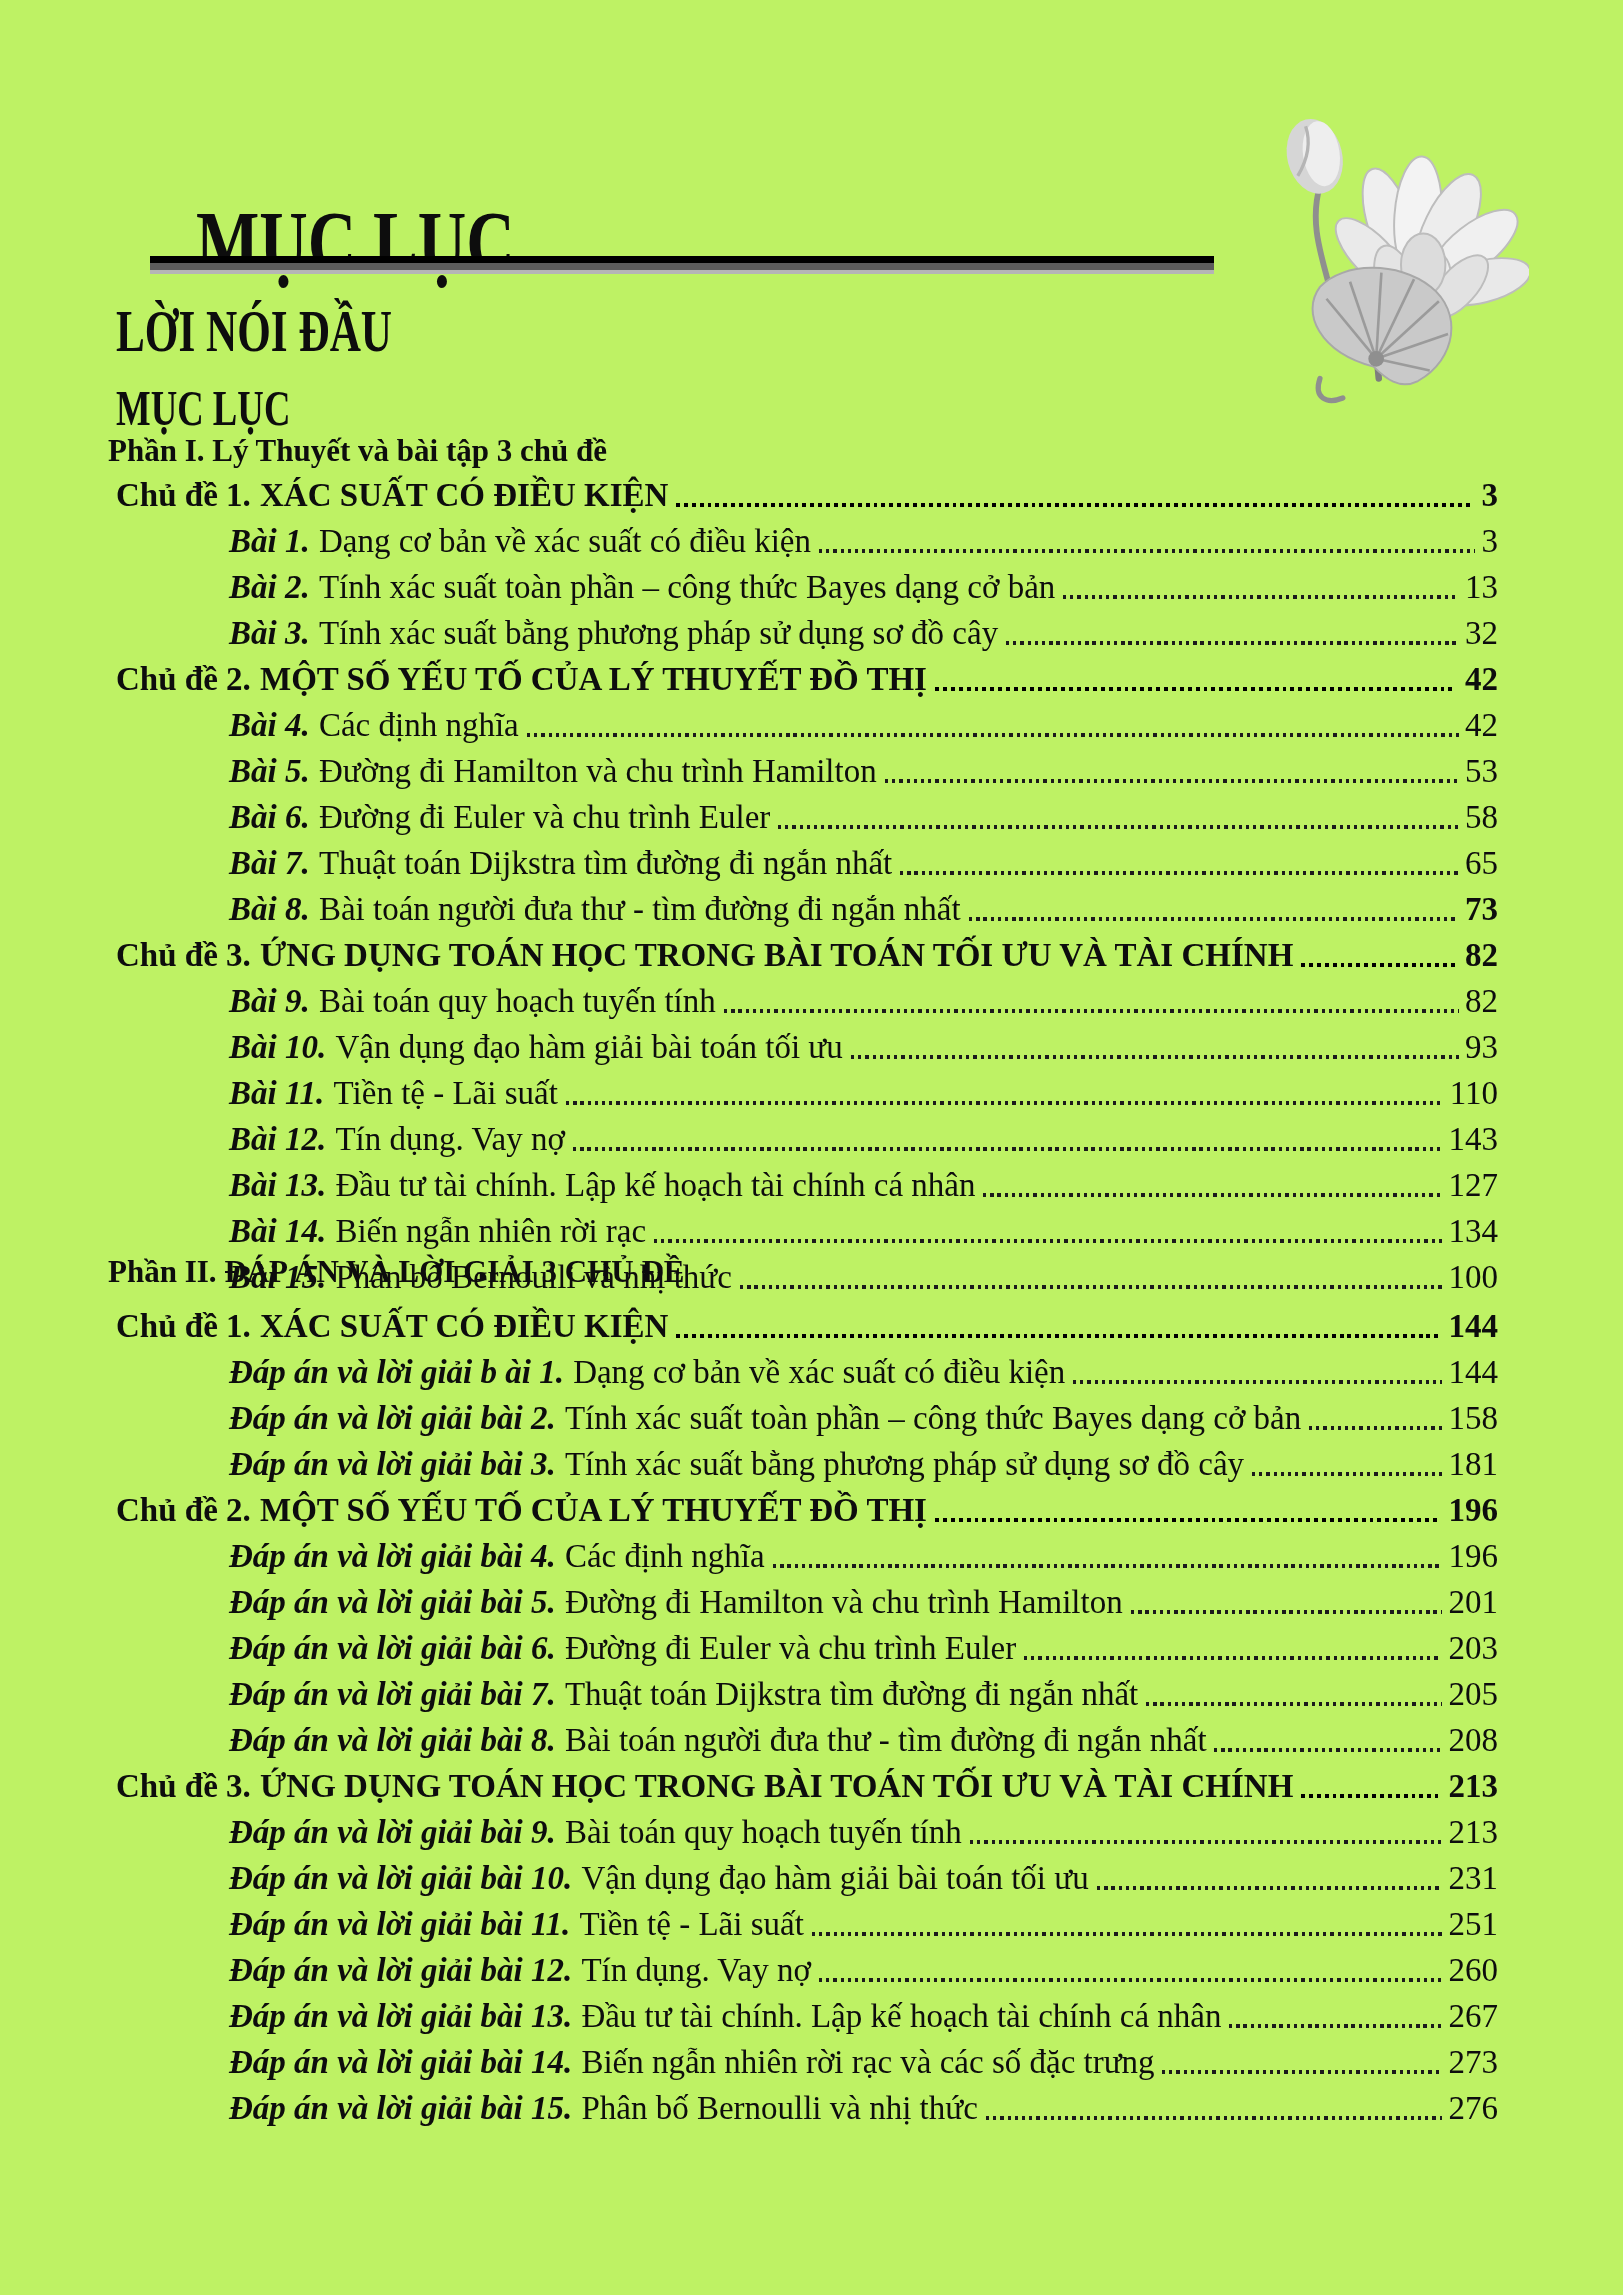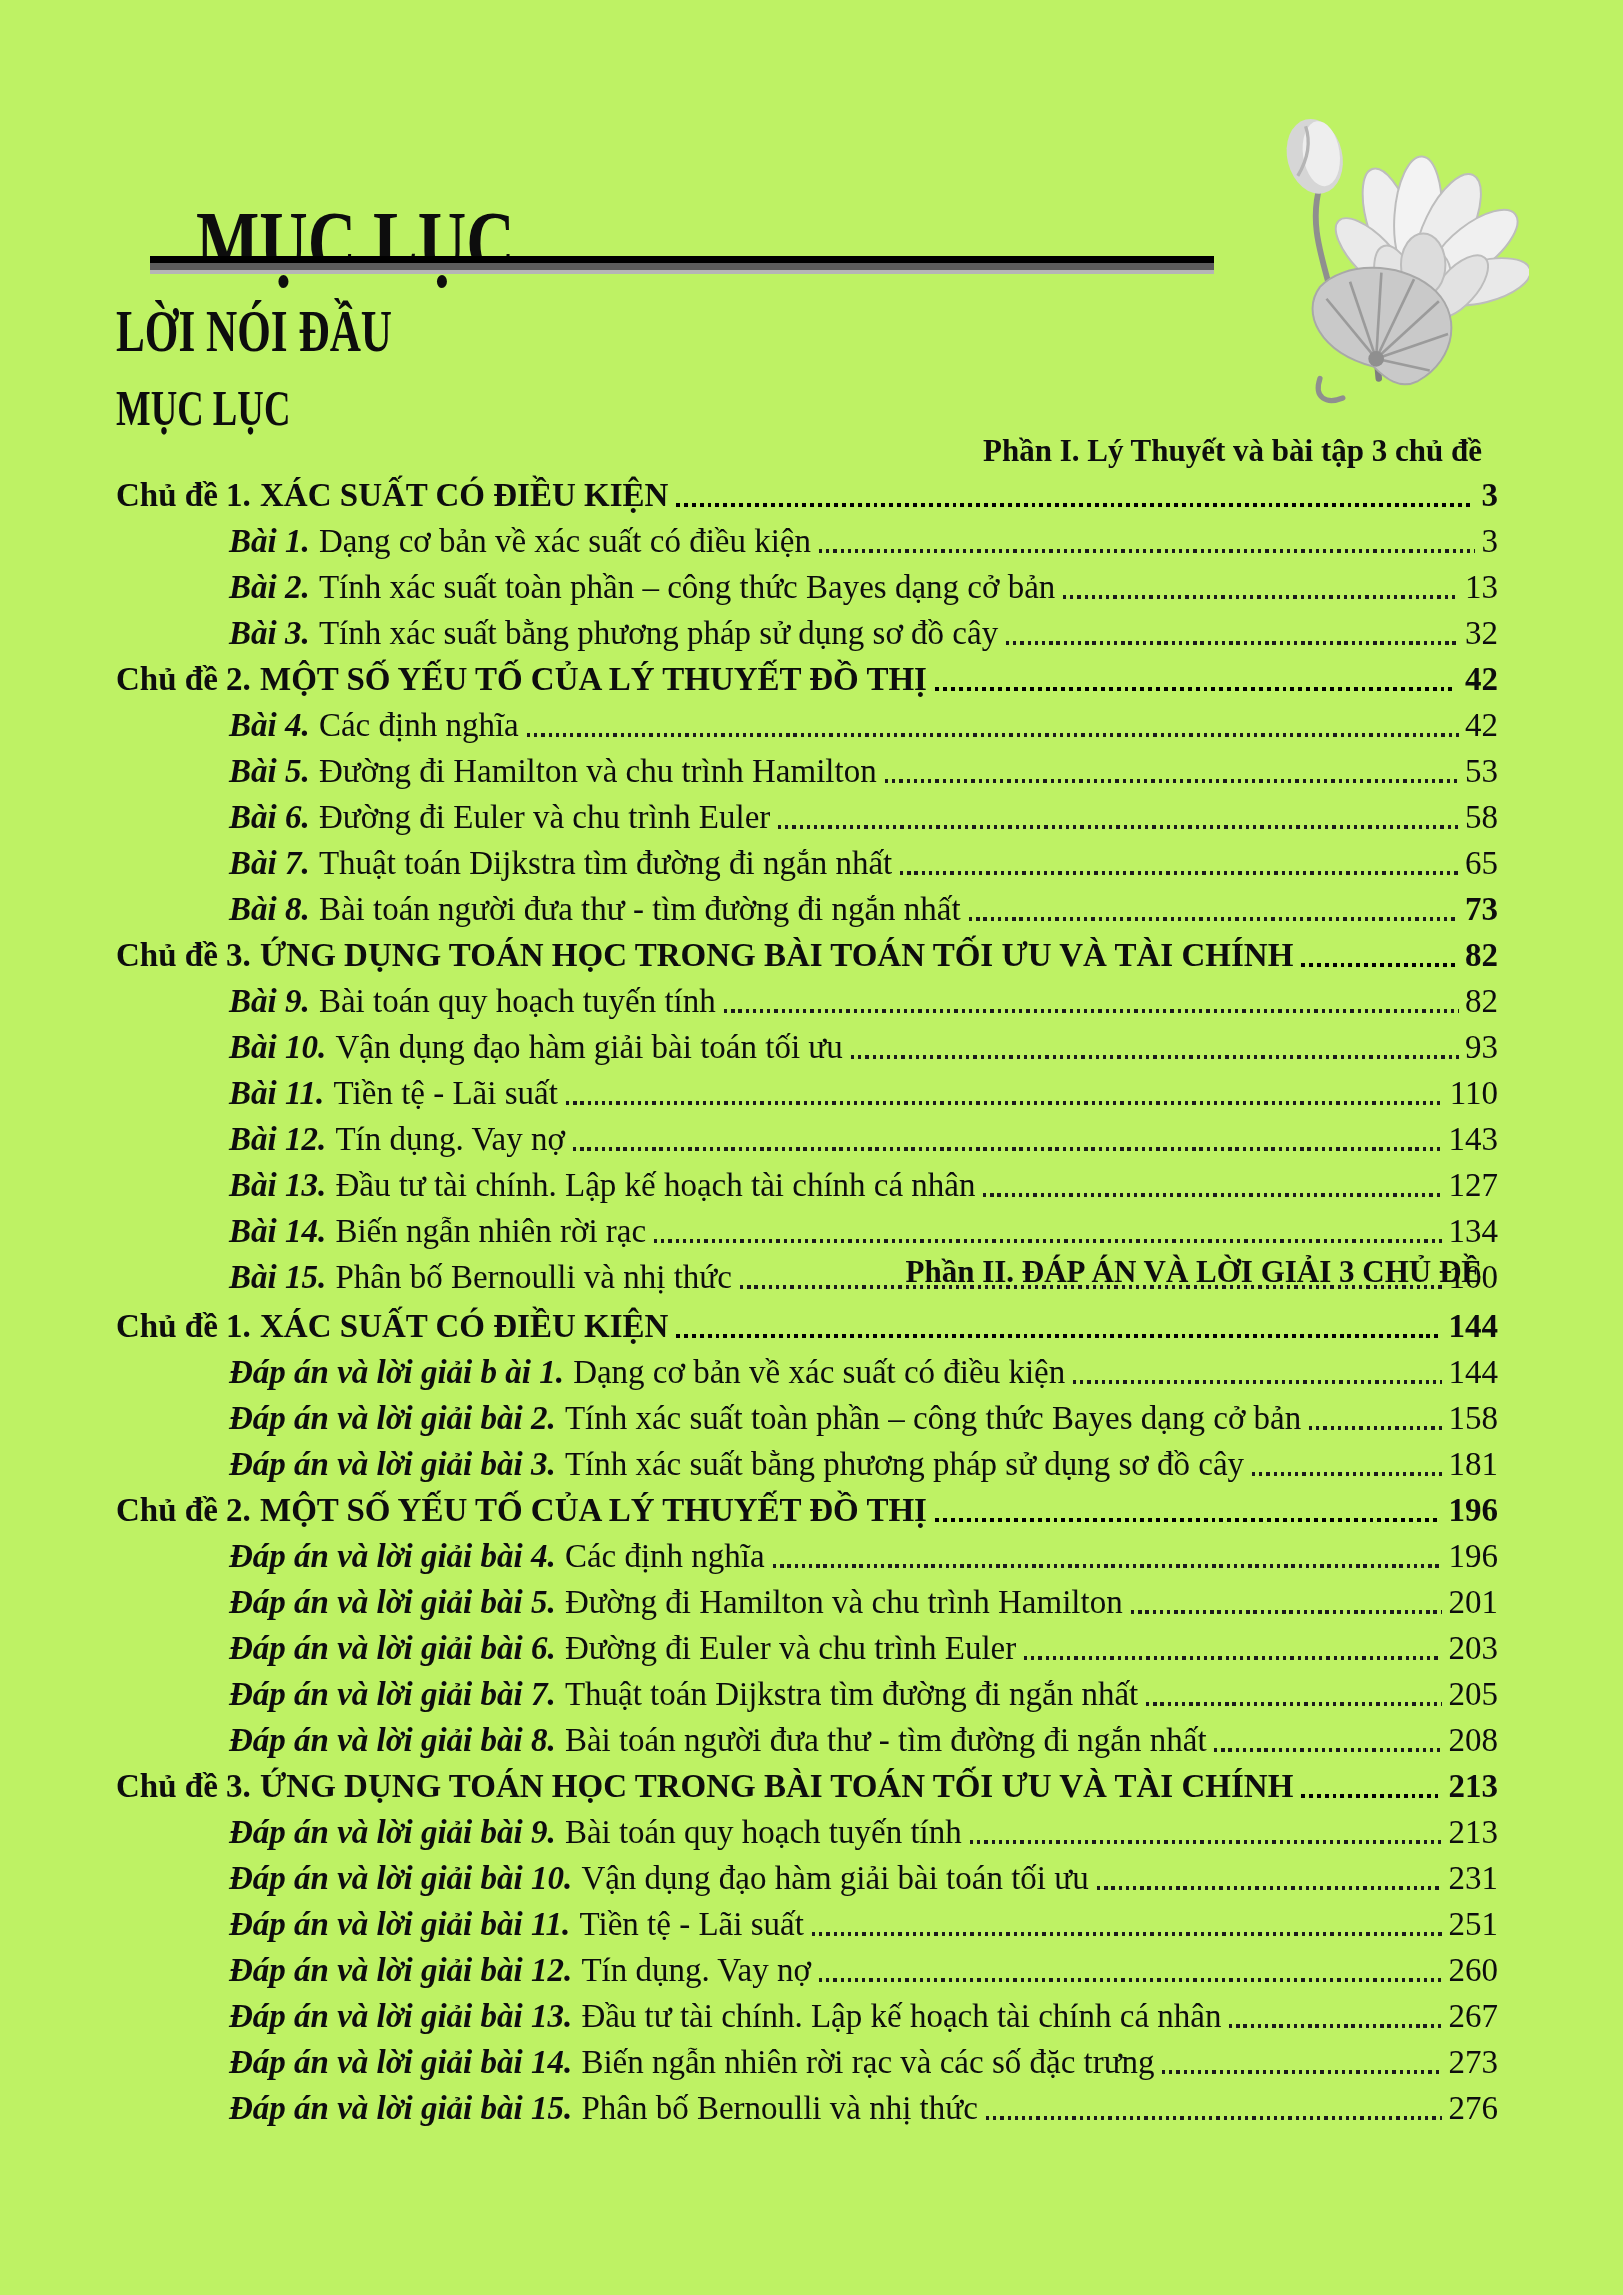--- a/index.html
+++ b/index.html
@@ -33,22 +33,22 @@
     font-size:60px;line-height:1;font-weight:bold;white-space:nowrap;
   }
   .preface-heading .cond{display:inline-block;transform:scaleX(0.72);transform-origin:left top;}
   .toc-heading{
     position:absolute;left:116px;top:383px;
     font-size:51px;line-height:1;font-weight:bold;white-space:nowrap;
   }
   .toc-heading .cond{display:inline-block;transform:scaleX(0.72);transform-origin:left top;}
   
   .part-heading{
-    position:absolute;left:100px;width:1382px;
-    text-align:right;font-size:31px;line-height:1.1;font-weight:bold;
+    position:absolute;left:108px;width:1382px;
+    text-align:left;font-size:31px;line-height:1.1;font-weight:bold;
     white-space:nowrap;
   }
   #part1-heading{top:434px;}
   #part2-heading{top:1255px;}
   
   .toc{
     position:absolute;left:116px;width:1382px;
   }
   #toc1{top:471px;}
   #toc2{top:1302px;}

